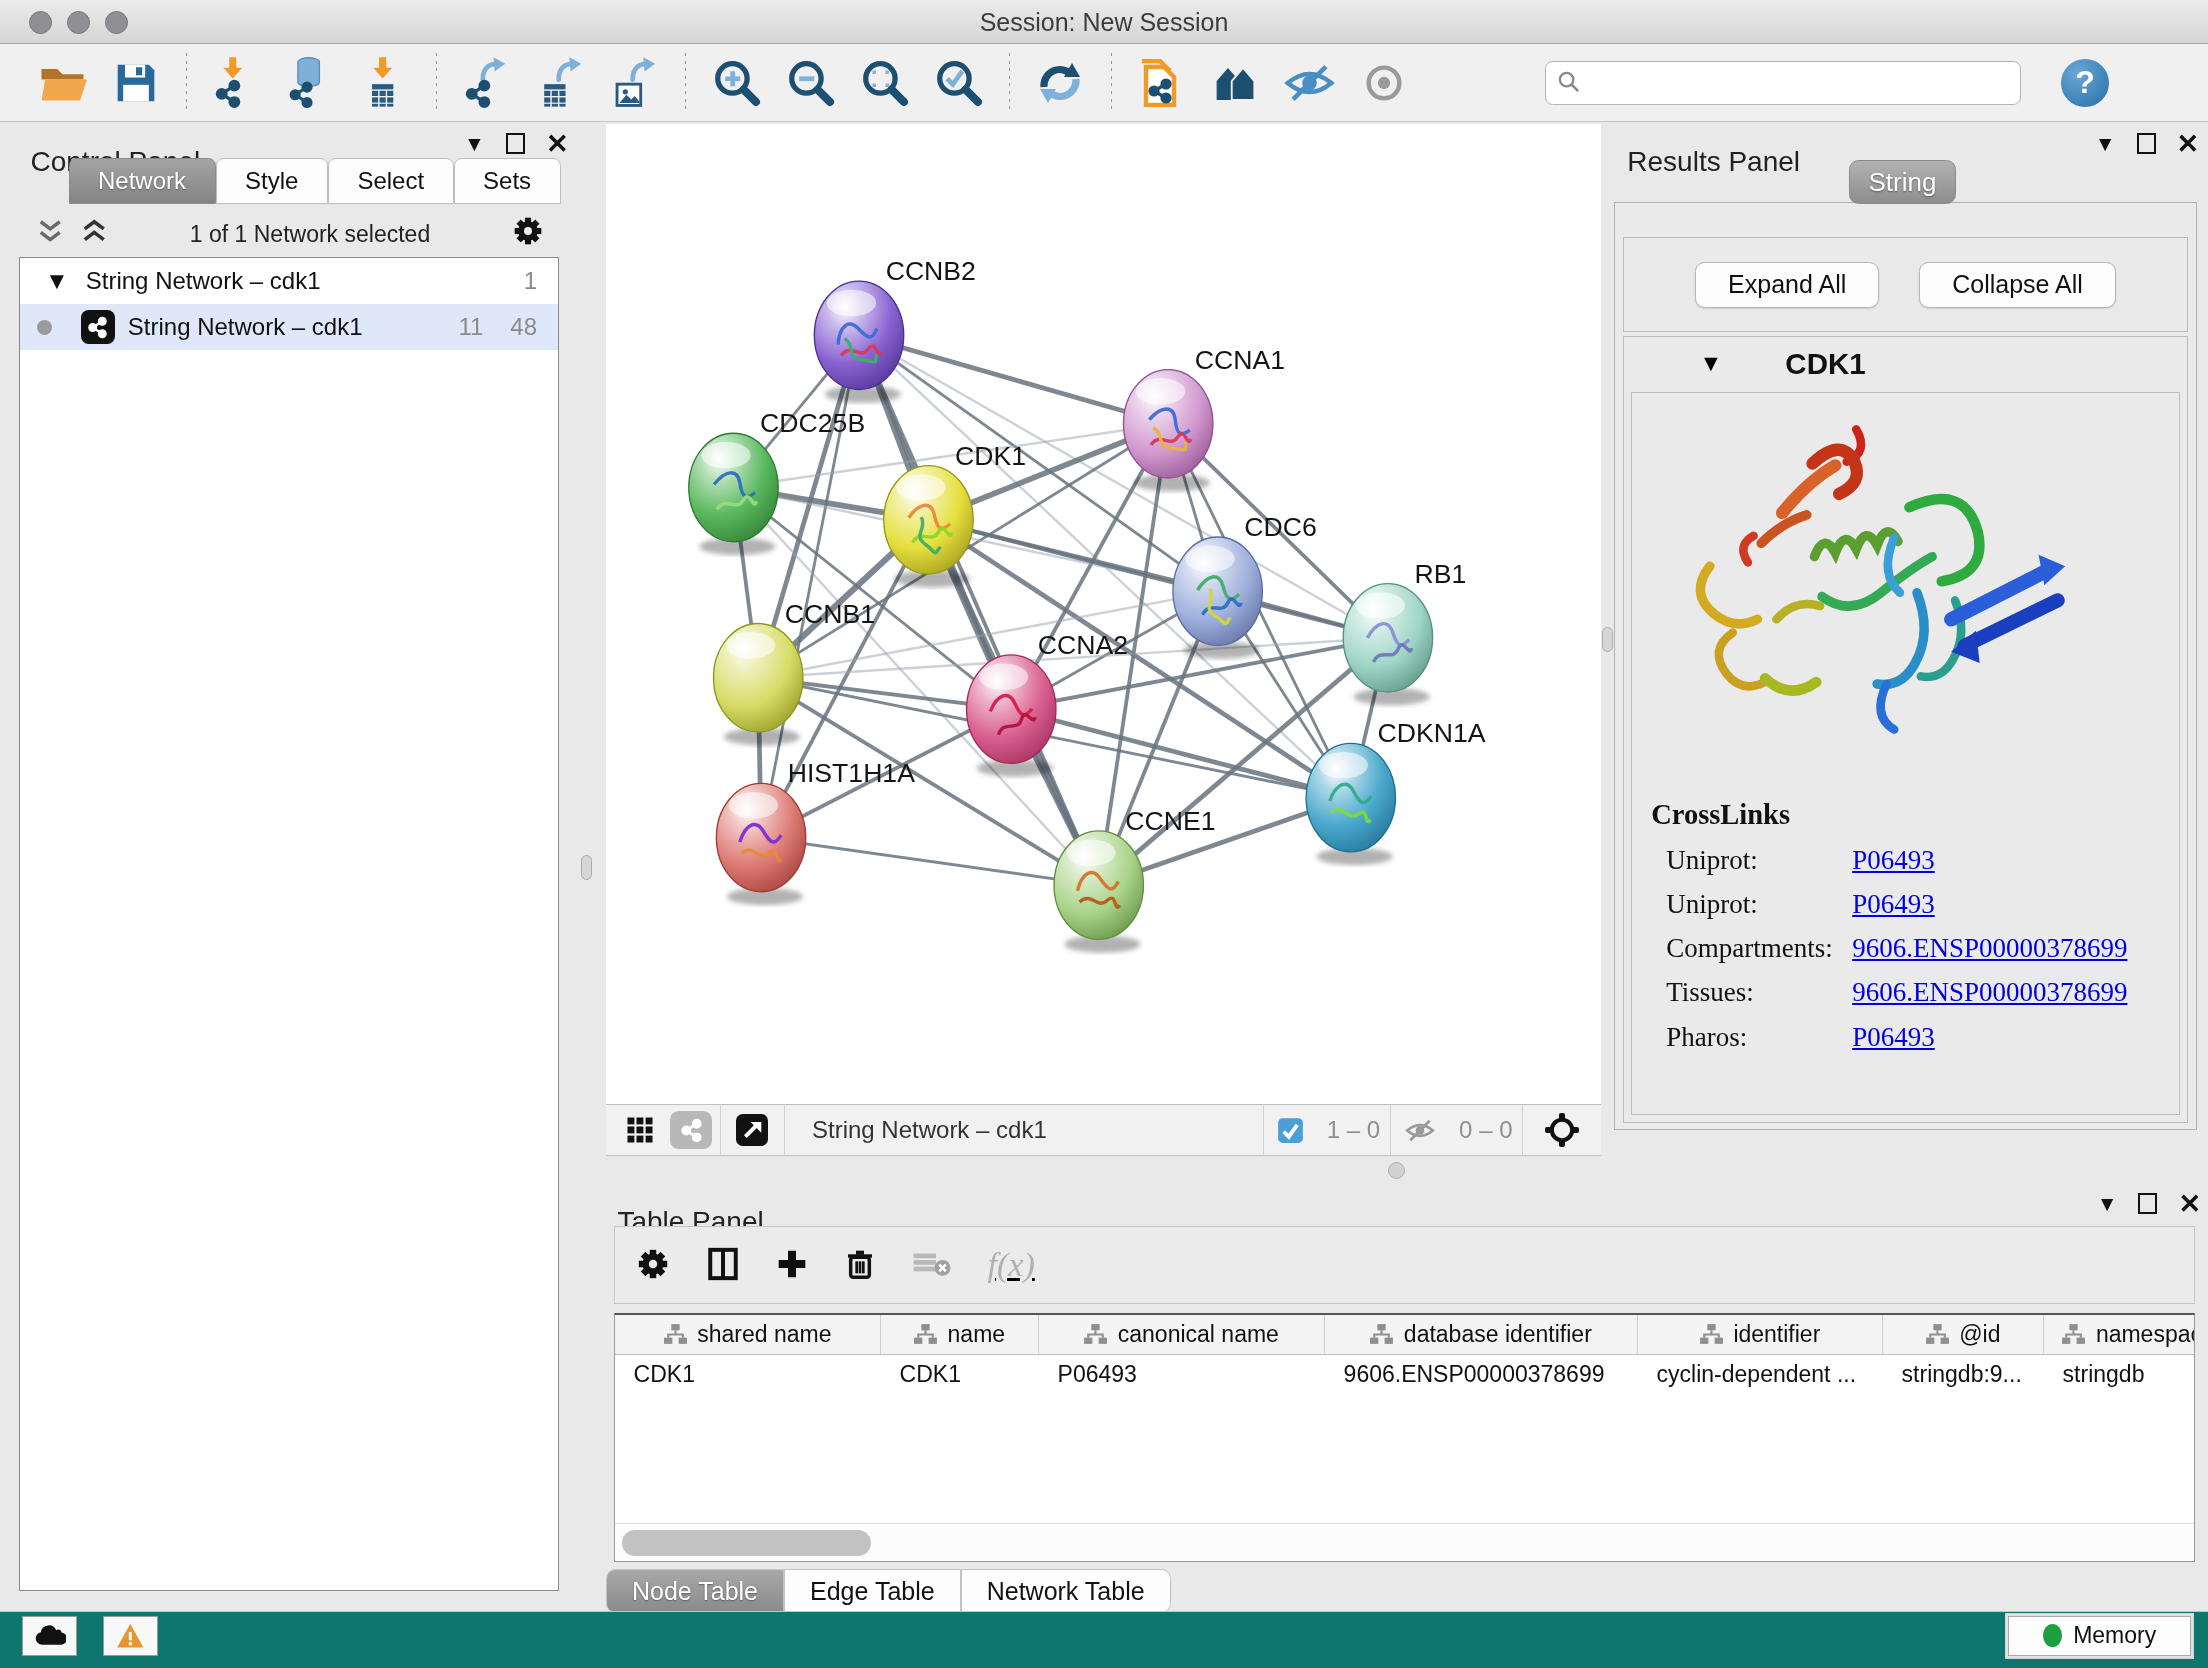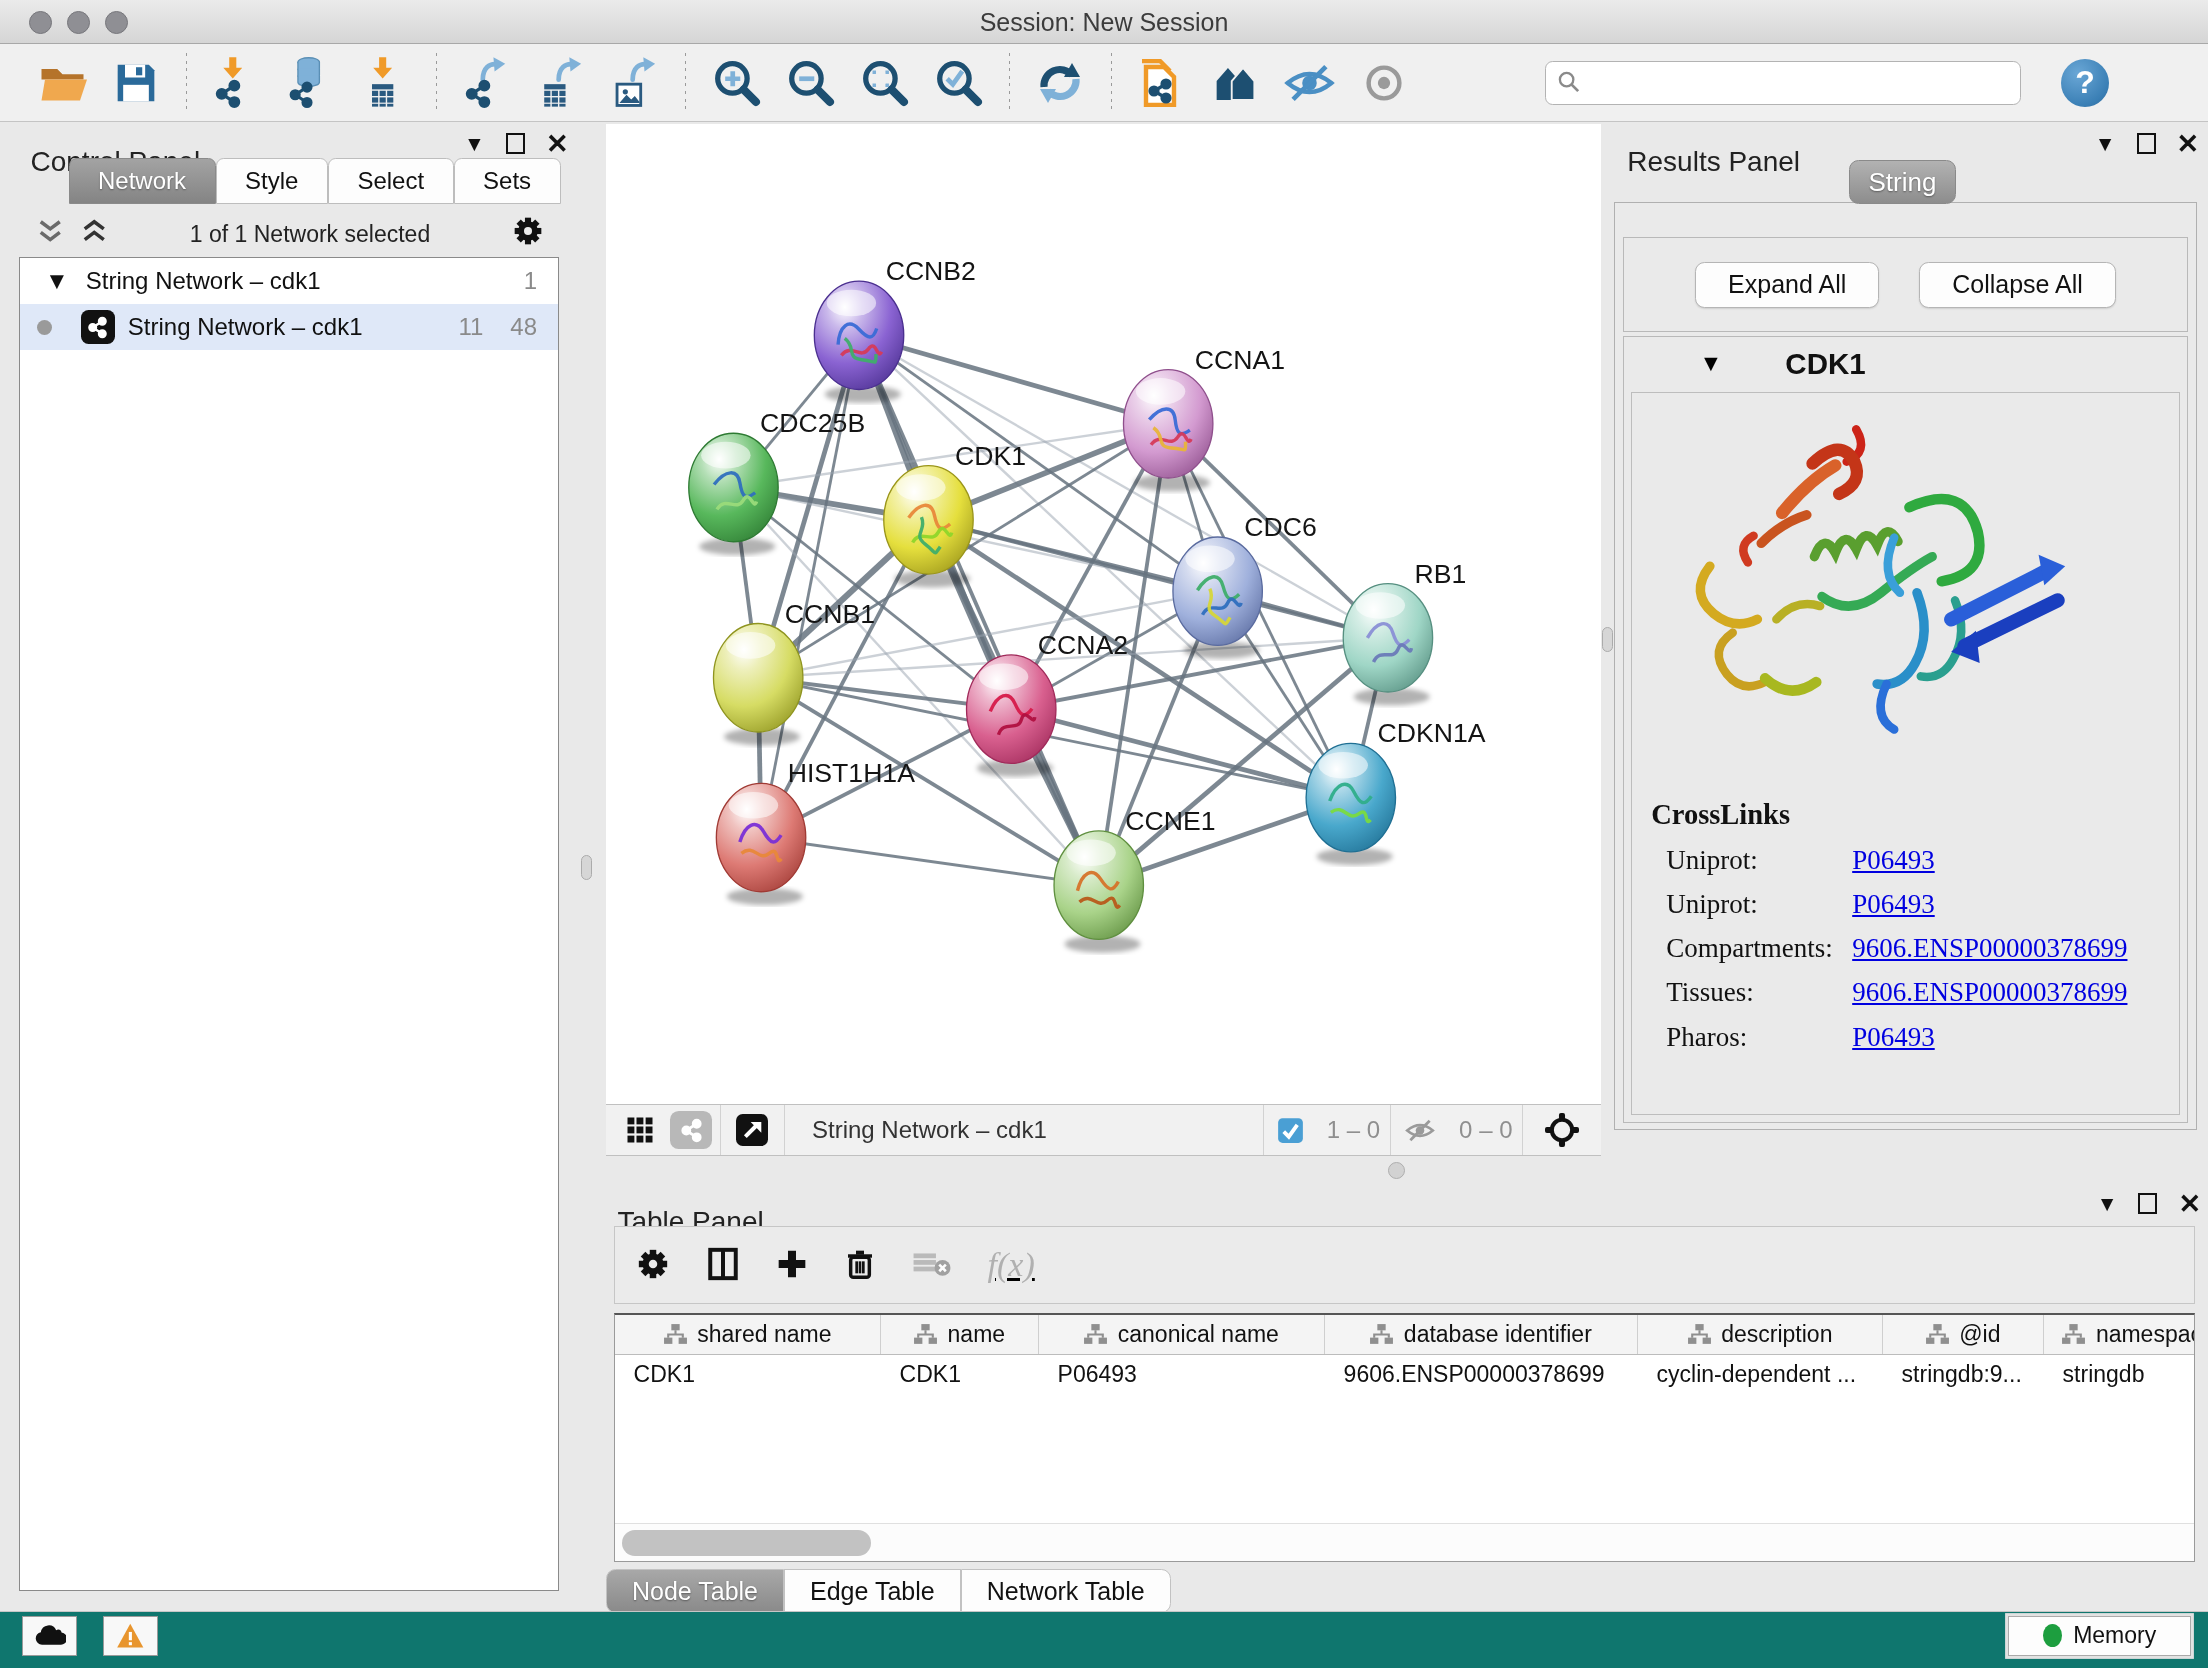--- a/index.html
+++ b/index.html
@@ -874,21 +874,21 @@
         <div class="th" style="width: 313px;">
           <svg width="25" height="25" viewBox="0 0 26 26">
             <use href="#i-treecol" width="26" height="26"></use>
           </svg>
           <span>database identifier</span>
         </div>
         <div class="th" style="width: 245px;">
           <svg width="25" height="25" viewBox="0 0 26 26">
             <use href="#i-treecol" width="26" height="26"></use>
           </svg>
-          <span>description</span>
+          <span>identifier</span>
         </div>
         <div class="th" style="width: 161px;">
           <svg width="25" height="25" viewBox="0 0 26 26">
             <use href="#i-treecol" width="26" height="26"></use>
           </svg>
           <span>@id</span>
         </div>
         <div class="th" style="width: 190px;">
           <svg width="25" height="25" viewBox="0 0 26 26">
             <use href="#i-treecol" width="26" height="26"></use>

